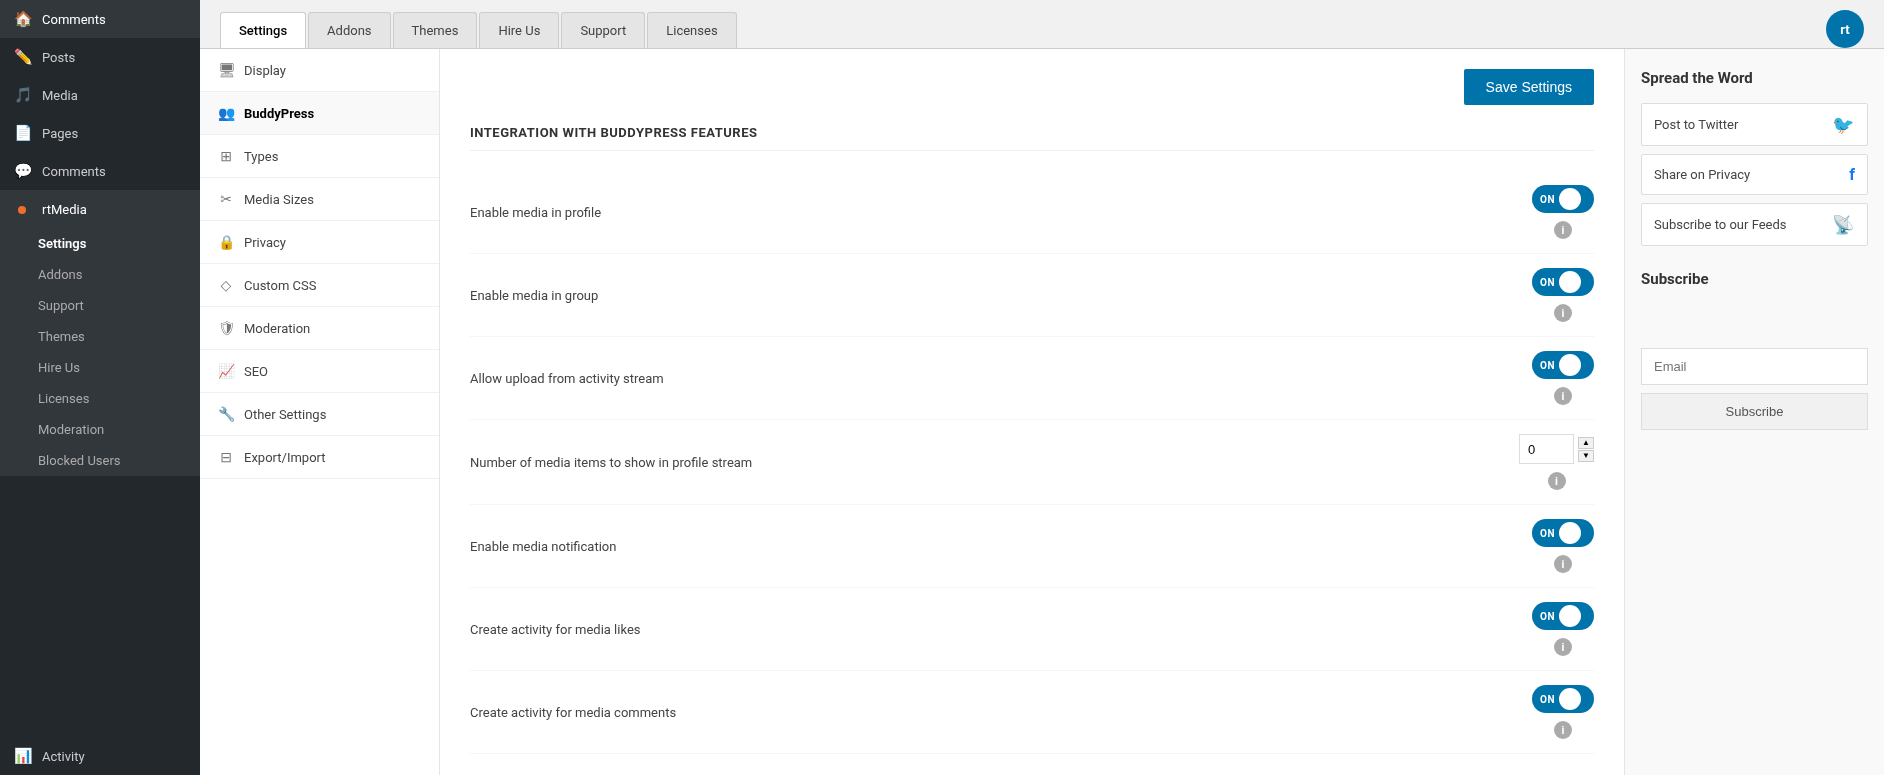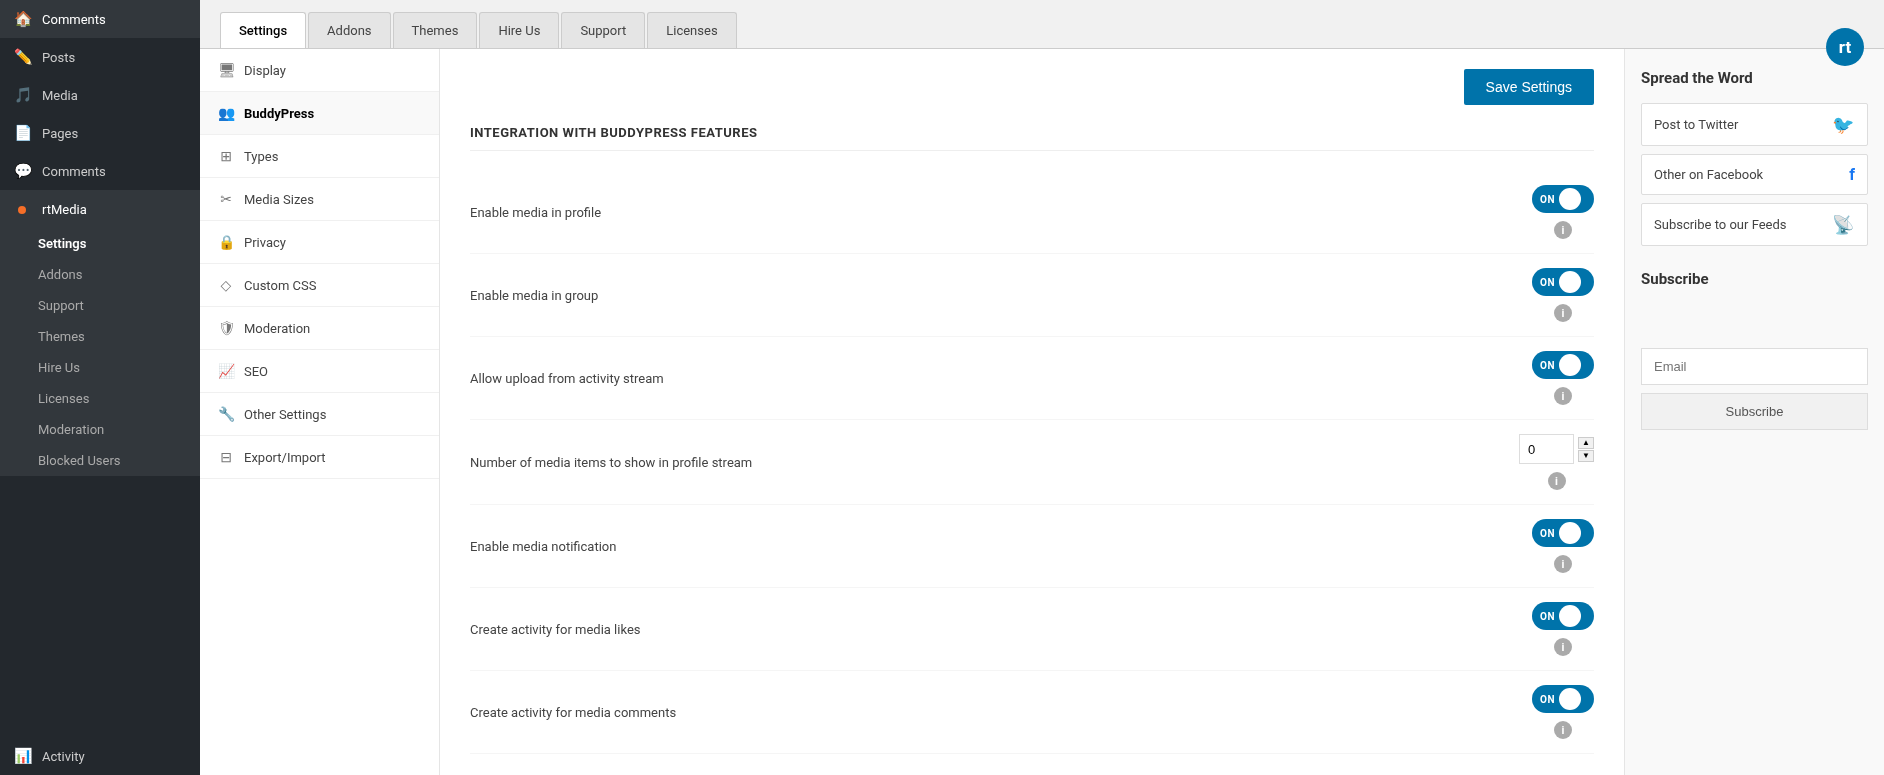--- a/index.html
+++ b/index.html
@@ -62,24 +62,24 @@
       border: 1px solid #ccc;
       border-bottom: none;
       background: #e5e5e5;
       cursor: pointer;
       font-size: 13px;
       color: #444;
       border-radius: 3px 3px 0 0;
     }
     .tab.active { background: #fff; border-bottom-color: #fff; color: #000; font-weight: 500; }
     .rt-avatar {
-      position: absolute; right: 20px; top: 28px;
+      position: absolute; right: 20px; top: 10px;
       width: 38px; height: 38px; background: #0073aa; border-radius: 50%;
       display: flex; align-items: center; justify-content: center;
-      color: #fff; font-size: 17px; font-weight: bold;
+      color: #fff; font-size: 13px; font-weight: bold;
     }
 
     
     #content-area {
       flex: 1;
       display: flex;
       overflow: hidden;
       background: #fff;
     }
 
@@ -424,21 +424,21 @@
     </div>
 
     <div id="right-sidebar">
       <div class="spread-title">Spread the Word</div>
 
       <div class="social-btn">
         <span>Post to Twitter</span>
         <span class="social-icon twitter-color">🐦</span>
       </div>
       <div class="social-btn">
-        <span>Other on Facebook</span>
+        <span>Share on Privacy</span>
         <span class="social-icon facebook-color" style="font-weight:bold; font-size:16px;">f</span>
       </div>
       <div class="social-btn">
         <span>Subscribe to our Feeds</span>
         <span class="social-icon feed-color">📡</span>
       </div>
 
       <div class="subscribe-section">
         <div class="subscribe-title">Subscribe</div>
         <input class="subscribe-input" type="email" placeholder="Email" style="">

